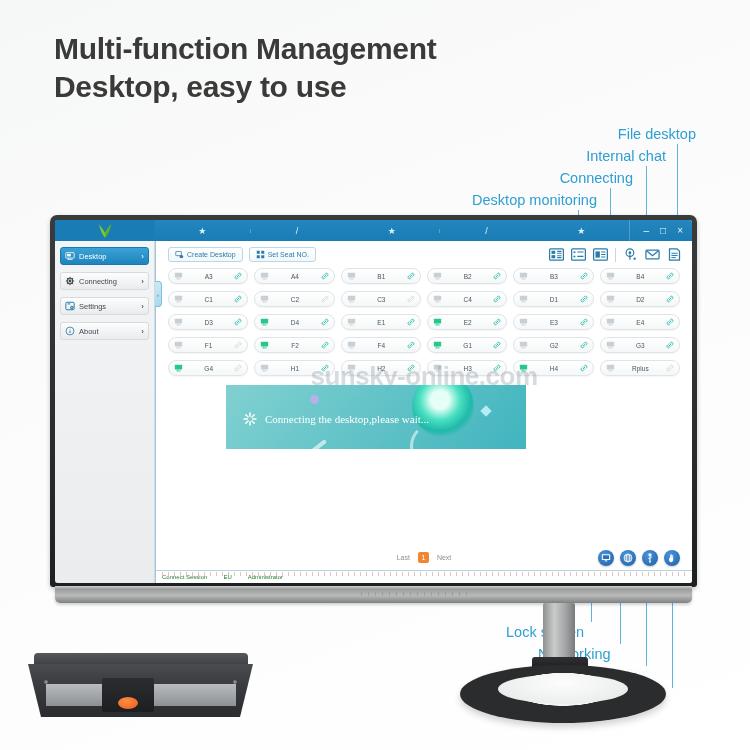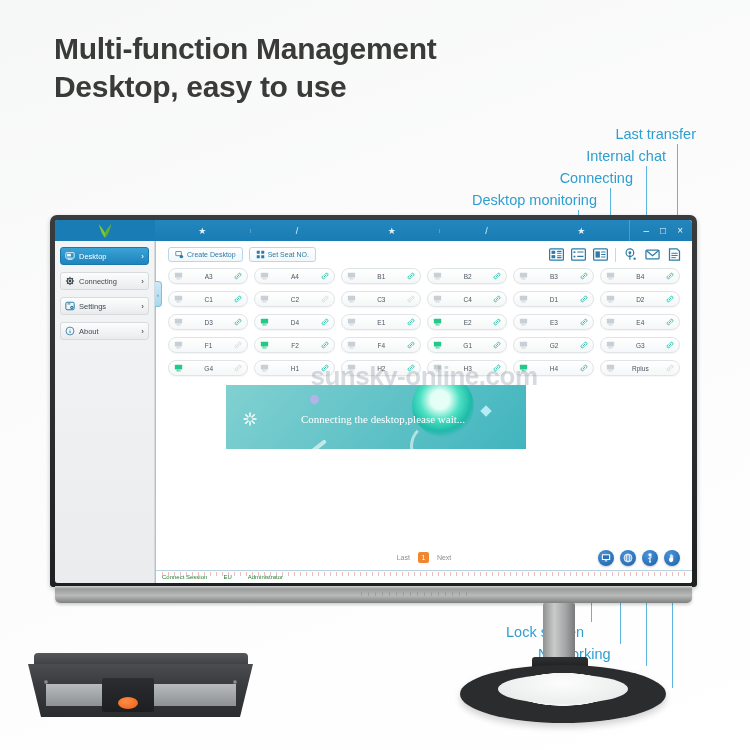--- a/index.html
+++ b/index.html
@@ -190,21 +190,21 @@
   .dlg-diamond { position:absolute; right:36px; top:22px; width:8px; height:8px;
     background:rgba(200,245,255,.85); transform:rotate(45deg);}
   .dlg-ring { position:absolute; right:70px; bottom:-20px; width:46px; height:46px;
     border:3px solid rgba(255,255,255,.55); border-radius:50%;
     border-right-color:transparent; border-top-color:transparent;}
   .dlg-streak { position:absolute; left:64px; bottom:-6px; width:40px; height:4px;
     background:rgba(255,255,255,.6); transform:rotate(-38deg); border-radius:2px;}
   .dlg-row { position:absolute; left:16px; top:26px; display:flex;
     align-items:center; gap:7px; }
   .dlg-spinner { width:16px; height:16px; }
-  .dlg-text { font-family:"Liberation Serif", serif; font-size:11px; color:#ffffff;margin-left:36px; }
+  .dlg-text { font-family:"Liberation Serif", serif; font-size:11px; color:#ffffff; }
 
   
   .footer { margin-top:auto; position:relative; height:34px; }
   .pager { position:absolute; left:0; right:0; top:3px;
      display:flex; justify-content:center; align-items:center; gap:8px;
      font-size:7px; color:#8a8f94; }
   .pg-num { width:11px; height:11px; background:#f0862f; color:#fff;
      border-radius:2px; text-align:center; line-height:11px; font-size:7px; }
   .fbtns { position:absolute; right:12px; top:1px; display:flex; gap:6px; }
   .fbtn { width:16px; height:16px; border-radius:50%;
@@ -225,21 +225,21 @@
 </head>
 <body>
 
 <div id="root">
 
   <div class="headline">
     <span>Multi-function Management</span>
     <span>Desktop, easy to use</span>
   </div>
 
-  <div class="anno" style="right:54px; top:126px;">Last transfer</div>
+  <div class="anno" style="right:54px; top:126px;">File desktop</div>
   <div class="anno" style="right:84px; top:148px;">Internal chat</div>
   <div class="anno" style="right:117px; top:170px;">Connecting</div>
   <div class="anno" style="right:153px; top:192px;">Desktop monitoring</div>
 
   <div class="leader" style="left:677px; top:144px; height:119px;"></div>
   <div class="leader" style="left:646px; top:166px; height:97px;"></div>
   <div class="leader" style="left:610px; top:188px; height:76px;"></div>
   <div class="leader" style="left:578px; top:210px; height:55px;"></div>
 
   <div class="anno l" style="left:506px; top:624px;">Lock screen</div>

